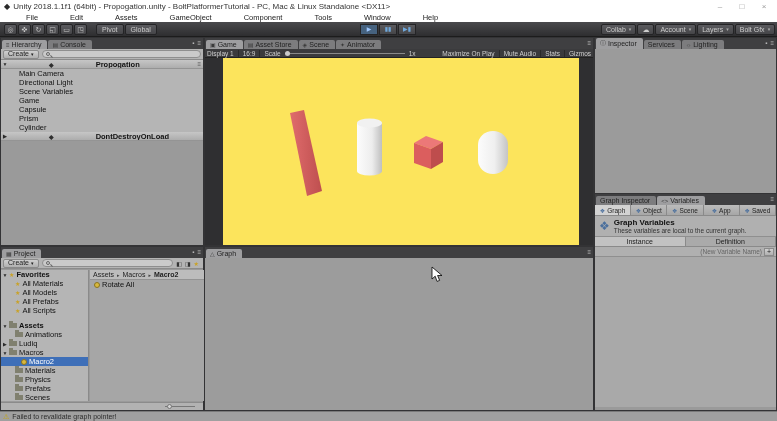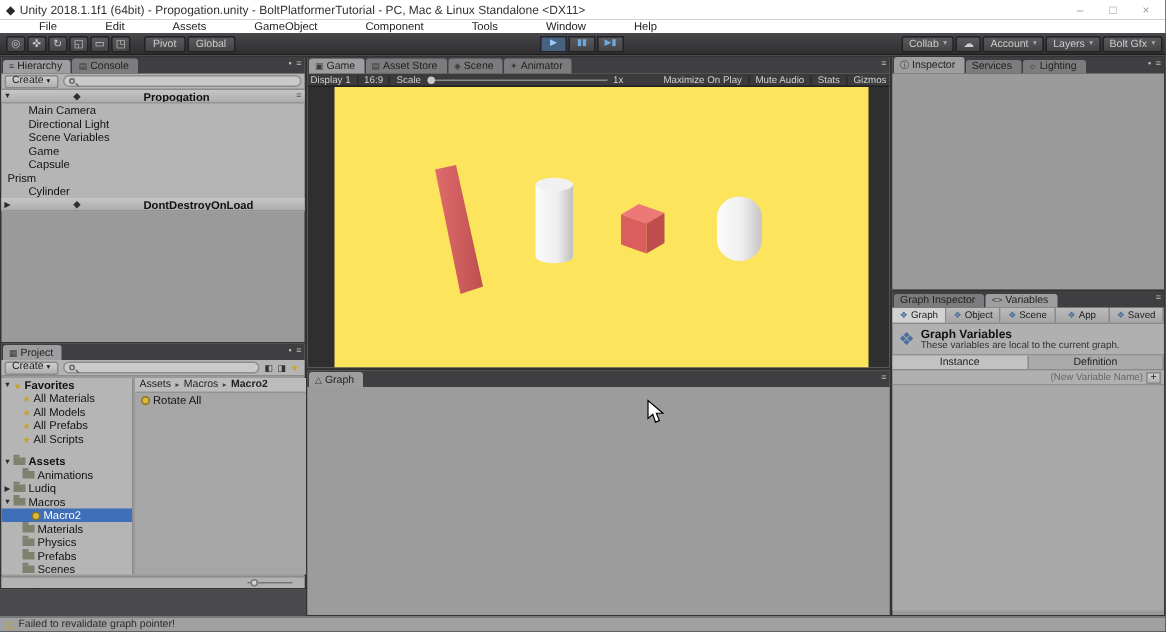--- a/index.html
+++ b/index.html
@@ -189,21 +189,21 @@
       </div>
     <div class="row" style="padding-left:18px;">
         <span>Scene Variables</span>
       </div>
     <div class="row" style="padding-left:18px;">
         <span>Game</span>
       </div>
     <div class="row" style="padding-left:18px;">
         <span>Capsule</span>
       </div>
-    <div class="row" style="padding-left:4px;">
+    <div class="row" style="padding-left:18px;">
         <span>Prism</span>
       </div>
     <div class="row" style="padding-left:18px;">
         <span>Cylinder</span>
       </div>
     <div class="row sceneheader">
       <span class="arrow">▶</span>
       <span class="sceneicon">◆</span>
       <span>DontDestroyOnLoad</span>
       <span class="right-menu">≡</span>
@@ -349,21 +349,21 @@
     <div class="subtab active">Instance</div>
     <div class="subtab">Definition</div>
   </div>
   <div class="newvar">
     <span class="ph">(New Variable Name)</span>
     <span class="addbtn">+</span>
   </div>
   <div style="height:150px;background:#a9a9a9;"></div>
 </div>
 
-<div class="panel" style="left:0;top:228px;width:204px;height:165px;">
+<div class="panel" style="left:0;top:246px;width:204px;height:165px;">
   <div class="tabstrip">
     <div class="tab active">
       <span class="ticon">▦</span>
       <span>Project</span>
     </div>
     <div class="panel-icons">
       <span>▪</span>
       <span>≡</span>
     </div>
   </div>

